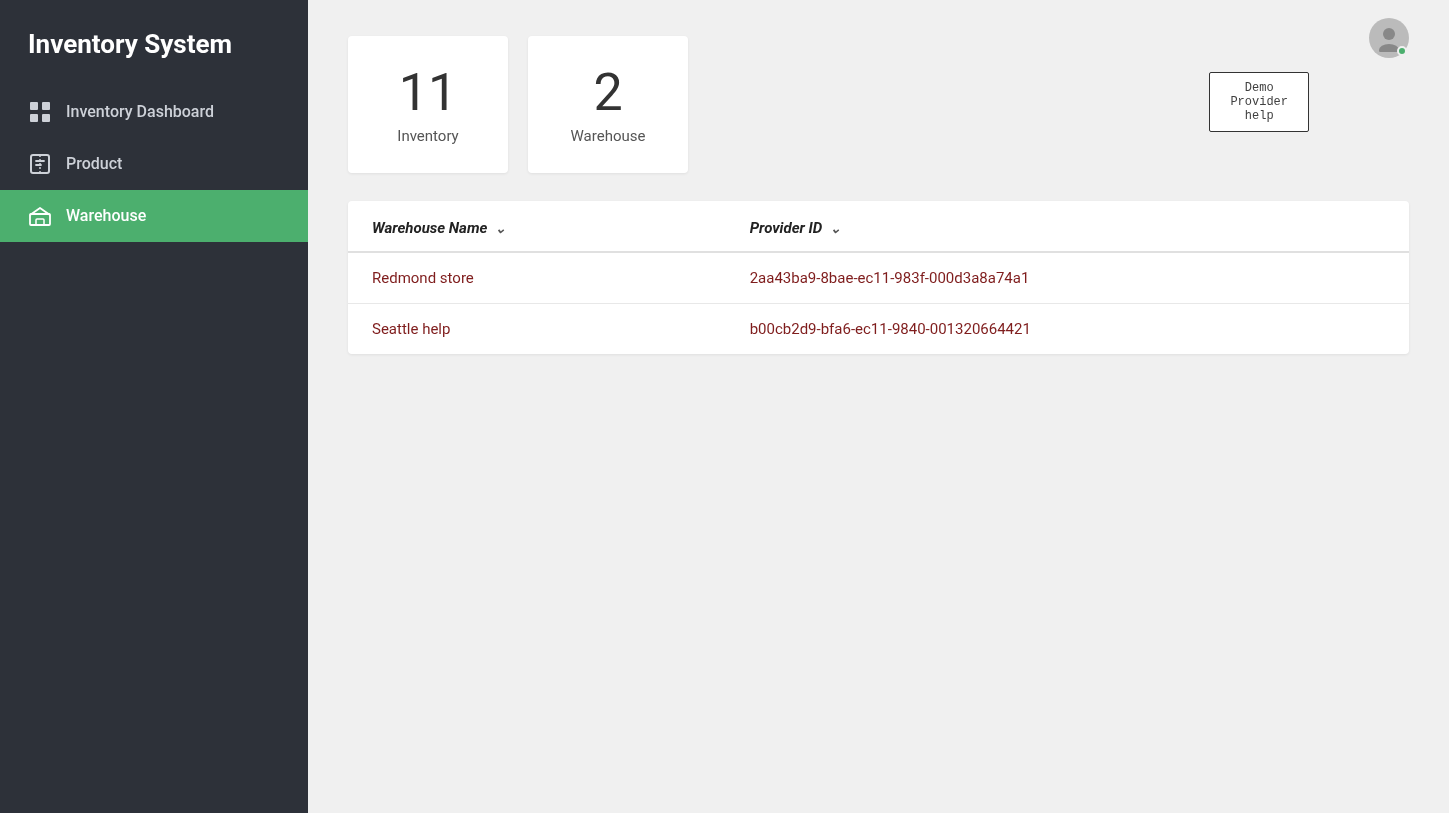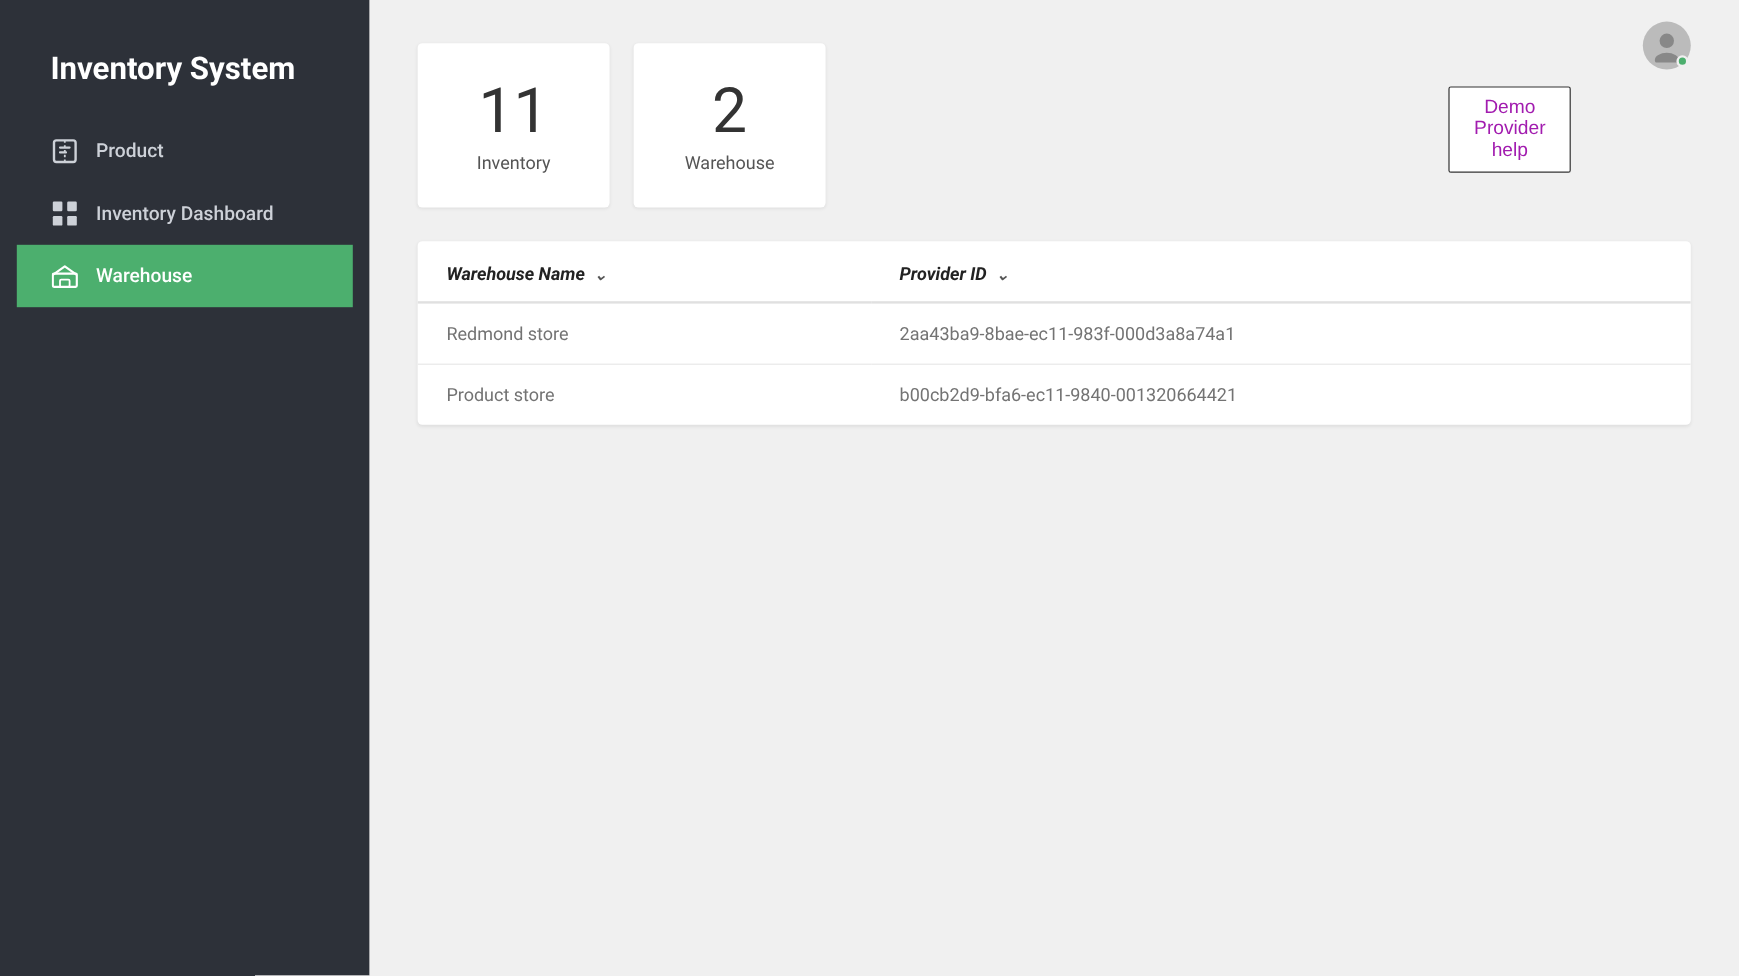--- a/index.html
+++ b/index.html
@@ -11,21 +11,21 @@
     }
 
     
     #sidebar {
       width: 308px;
       min-width: 308px;
       background: #2d3139;
       color: #fff;
       display: flex;
       flex-direction: column;
-      padding: 14px;
+      padding: 0;
     }
 
     #sidebar-title {
       font-size: 26px;
       font-weight: 700;
       color: #fff;
       padding: 28px 28px 24px 28px;
       line-height: 1.3;
     }
 
@@ -110,24 +110,24 @@
 
     
     #demo-help-btn {
       position: absolute;
       top: 36px;
       right: 40px;
       background: #fff;
       border: 1.5px solid #333;
       border-radius: 2px;
       padding: 8px 20px;
-      font-size: 16px;
-      color: #a21caf;
+      font-size: 12px;
+      color: #404040;
       cursor: pointer;
-      font-family: Liberation Sans, sans-serif;
+      font-family: Liberation Mono, monospace;
     }
 
     
     #warehouse-table-container {
       background: #fff;
       border-radius: 4px;
       box-shadow: 0 1px 3px rgba(0,0,0,0.07);
       overflow: hidden;
     }
 
@@ -152,21 +152,21 @@
     .sort-icon {
       display: inline-block;
       margin-left: 4px;
       color: #555;
       font-size: 13px;
     }
 
     #warehouse-table td {
       padding: 16px 24px;
       font-size: 15px;
-      color: #737373;
+      color: #7f1d1d;
       border-bottom: 1px solid #e8e8e8;
     }
 
     #warehouse-table tbody tr:last-child td {
       border-bottom: none;
     }
 
     .avatar-circle {
       width: 40px;
       height: 40px;
@@ -188,40 +188,40 @@
       background: #4caf6e;
       border: 2px solid #f0f0f0;
     }
   </style>
 </head>
 <body>
 
 <div id="sidebar">
   <div id="sidebar-title">Inventory System</div>
   <nav id="sidebar-nav">
-    <div class="nav-item">
-      <span class="nav-icon">
-        <svg width="22" height="22" viewBox="0 0 22 22" fill="none">
-          <rect x="2" y="2" width="18" height="18" rx="2" stroke="#cdd1d8" stroke-width="2" fill="none"></rect>
-          <path d="M7 8h8M7 12h5" stroke="#cdd1d8" stroke-width="1.8" stroke-linecap="round"></path>
-          <path d="M11 2v18" stroke="#cdd1d8" stroke-width="1.5" stroke-dasharray="2 2"></path>
-        </svg>
-      </span>
-      <span>Product</span>
-    </div>
     <div class="nav-item">
       <span class="nav-icon">
         <svg width="22" height="22" viewBox="0 0 22 22" fill="none">
           <rect x="1" y="1" width="8" height="8" rx="1" fill="#cdd1d8"></rect>
           <rect x="13" y="1" width="8" height="8" rx="1" fill="#cdd1d8"></rect>
           <rect x="1" y="13" width="8" height="8" rx="1" fill="#cdd1d8"></rect>
           <rect x="13" y="13" width="8" height="8" rx="1" fill="#cdd1d8"></rect>
         </svg>
       </span>
       <span>Inventory Dashboard</span>
+    </div>
+    <div class="nav-item">
+      <span class="nav-icon">
+        <svg width="22" height="22" viewBox="0 0 22 22" fill="none">
+          <rect x="2" y="2" width="18" height="18" rx="2" stroke="#cdd1d8" stroke-width="2" fill="none"></rect>
+          <path d="M7 8h8M7 12h5" stroke="#cdd1d8" stroke-width="1.8" stroke-linecap="round"></path>
+          <path d="M11 2v18" stroke="#cdd1d8" stroke-width="1.5" stroke-dasharray="2 2"></path>
+        </svg>
+      </span>
+      <span>Product</span>
     </div>
     <div class="nav-item active">
       <span class="nav-icon">
         <svg width="22" height="20" viewBox="0 0 22 20" fill="none">
           <rect x="1" y="8" width="20" height="11" rx="1" stroke="#fff" stroke-width="1.8" fill="none"></rect>
           <path d="M1 9L11 2l10 7" stroke="#fff" stroke-width="1.8" stroke-linejoin="round"></path>
           <rect x="7" y="13" width="8" height="6" rx="1" stroke="#fff" stroke-width="1.5" fill="none"></rect>
         </svg>
       </span>
       <span>Warehouse</span>
@@ -271,20 +271,20 @@
           </th>
         </tr>
       </thead>
       <tbody id="table-body">
 
       <tr>
             <td>Redmond store</td>
             <td>2aa43ba9-8bae-ec11-983f-000d3a8a74a1</td>
           </tr>
           <tr>
-            <td>Product store</td>
+            <td>Seattle help</td>
             <td>b00cb2d9-bfa6-ec11-9840-001320664421</td>
           </tr>
         </tbody>
     </table>
   </div>
 
 </div>
 
 </body></html>

